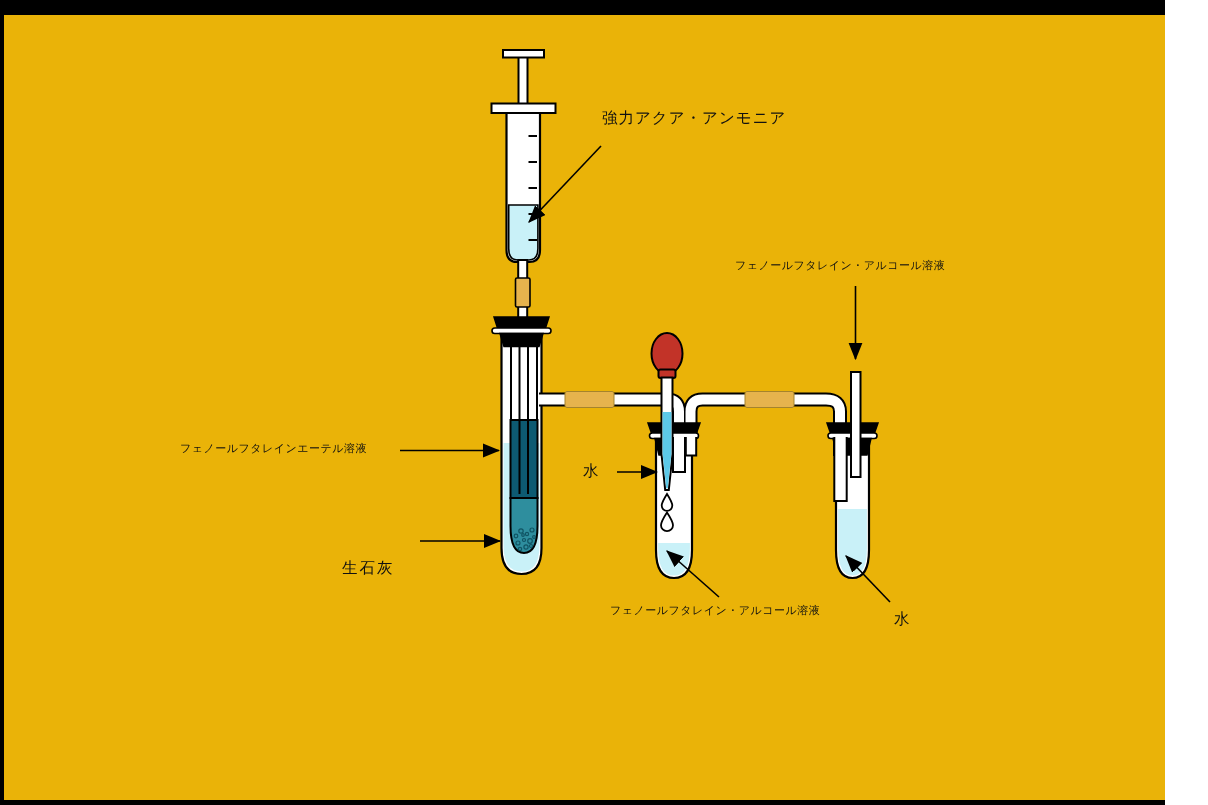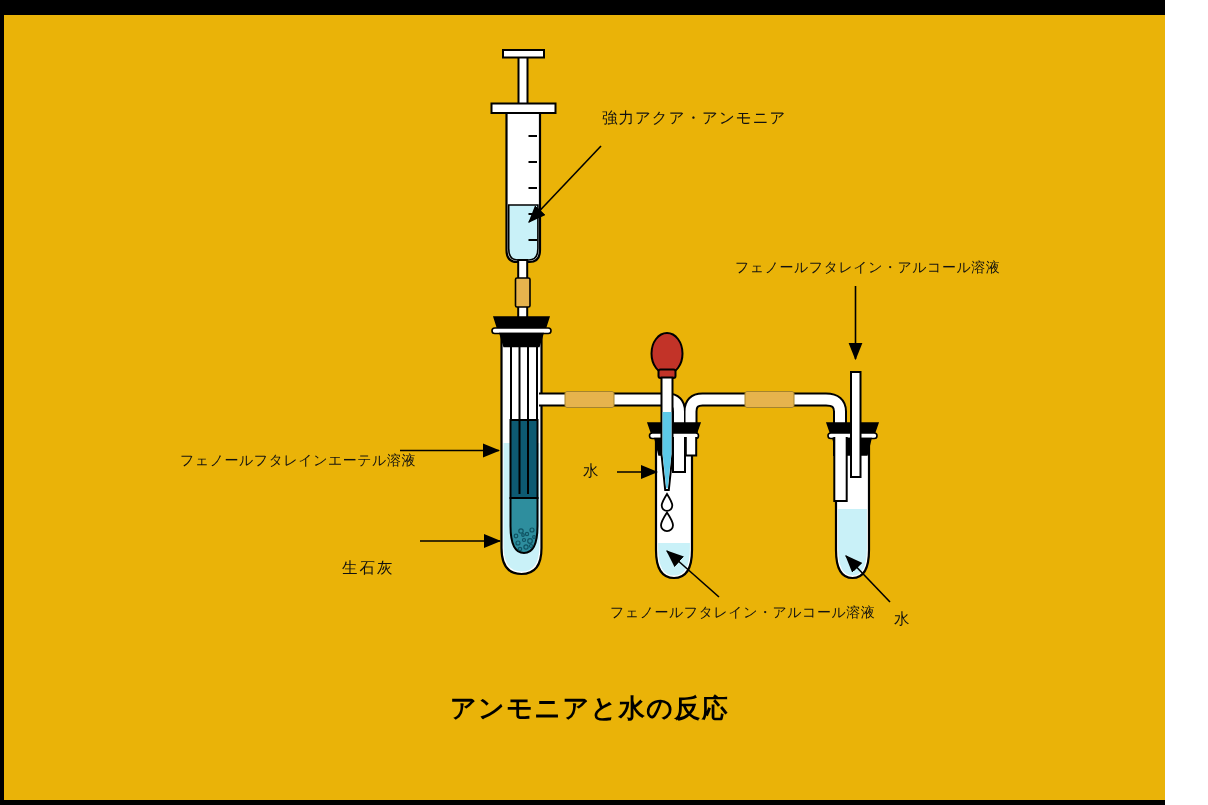--- a/index.html
+++ b/index.html
@@ -7,21 +7,21 @@
     position:relative;
     width:1165px;height:805px;
     background:#eab308;
     overflow:hidden;
     font-family:"DejaVu Sans","Liberation Sans",sans-serif;
   }
   #apparatus{position:absolute;left:0;top:0;}
   .lbl{
     position:absolute;
     color:#111;
-    font-size:14px;
+    font-size:11px;
     letter-spacing:0.5px;
     white-space:nowrap;
     line-height:1.1;
   }
   .lbl-big{font-size:15.5px;letter-spacing:1px;}
   #figure-title{
     position:absolute;
     left:450px;top:691px;
     font-size:26px;font-weight:bold;
     letter-spacing:1.5px;
@@ -150,25 +150,24 @@
     <line x1="617" y1="472" x2="657" y2="472" marker-end="url(#ah)"></line>
     <line x1="719" y1="597" x2="667" y2="551" marker-end="url(#ah)"></line>
     <line x1="890" y1="602" x2="846" y2="556" marker-end="url(#ah)"></line>
   </g>
 </svg>
 
 <div class="lbl lbl-big" style="left:602px;top:110px">強力アクア・アンモニア</div>
 
 <div class="lbl" style="left:735px;top:260px">フェノールフタレイン・アルコール溶液</div>
 
-<div class="lbl" style="left:180px;top:453px">フェノールフタレインエーテル溶液</div>
+<div class="lbl" style="left:180px;top:443px">フェノールフタレインエーテル溶液</div>
 
 <div class="lbl lbl-big" style="left:342px;top:560px;letter-spacing:2px">生石灰</div>
 
 <div class="lbl lbl-big" style="left:583px;top:463px">水</div>
 
 <div class="lbl" style="left:610px;top:605px">フェノールフタレイン・アルコール溶液</div>
 
 <div class="lbl lbl-big" style="left:894px;top:611px">水</div>
 
-<div id="figure-title">アンモニアと水の反応</div>
 
 </div>
 
 </body></html>

